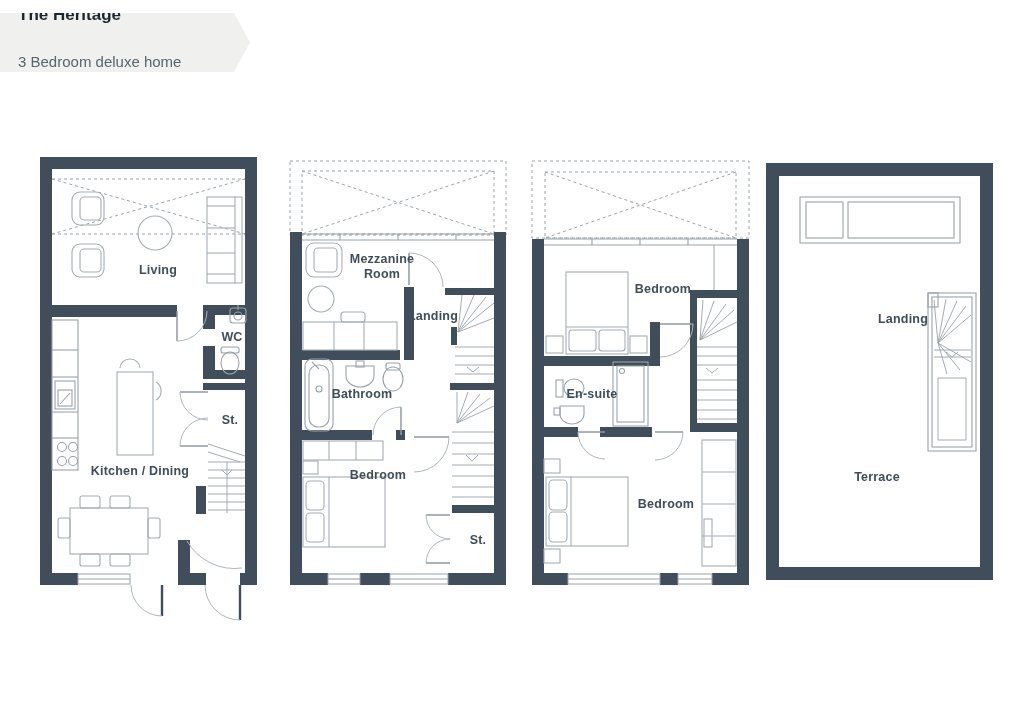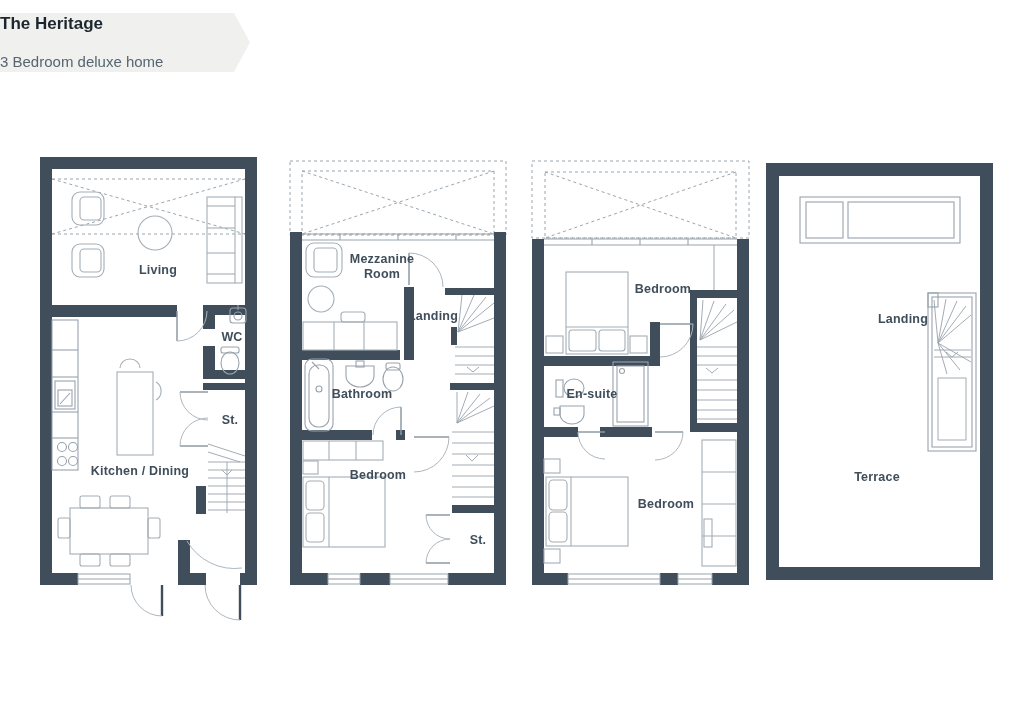--- a/index.html
+++ b/index.html
@@ -1,22 +1,22 @@
 <!DOCTYPE html>
 <html><head>
 <meta charset="utf-8">
 <style>
   html,body{margin:0;padding:0;background:#fff;}
   .stage{position:relative;width:1024px;height:724px;background:#fff;overflow:hidden;
          font-family:"Liberation Sans",sans-serif;}
   .banner{position:absolute;left:0;top:13px;width:250px;height:59px;background:#f0f0ee;
           clip-path:polygon(0 0,234px 0,250px 50%,234px 100%,0 100%);
-          display:flex;flex-direction:column;justify-content:space-between;box-sizing:border-box;}
+          display:flex;flex-direction:column;justify-content:flex-end;padding-left:18px;box-sizing:border-box;}
   .banner .title{font-size:17px;font-weight:bold;color:#1b262e;line-height:1.25;}
-  .banner .subtitle{font-size:15px;color:#566570;line-height:1.25;}
+  .banner .subtitle{font-size:15px;color:#566570;line-height:1.25;margin-top:28px;}
   svg{position:absolute;left:0;top:0;}
   .wall{fill:#3f4e5a;stroke:none;}
   .ln{fill:none;stroke:#a4aeb6;stroke-width:1.1;}
   .fx{fill:none;stroke:#98a3ac;stroke-width:1.1;}
   .win{fill:#ffffff;stroke:#98a3ac;stroke-width:1;}
   .dash{fill:none;stroke:#9aa5ae;stroke-width:1;stroke-dasharray:3 3;}
   .arc{fill:none;stroke:#aeb7be;stroke-width:1;}
   .leaf{stroke:#8e99a3;stroke-width:1.5;fill:none;}
   .xleaf{stroke:#3f4e5a;stroke-width:2.4;fill:none;}
   .tread{fill:none;stroke:#98a3ac;stroke-width:0.9;}

